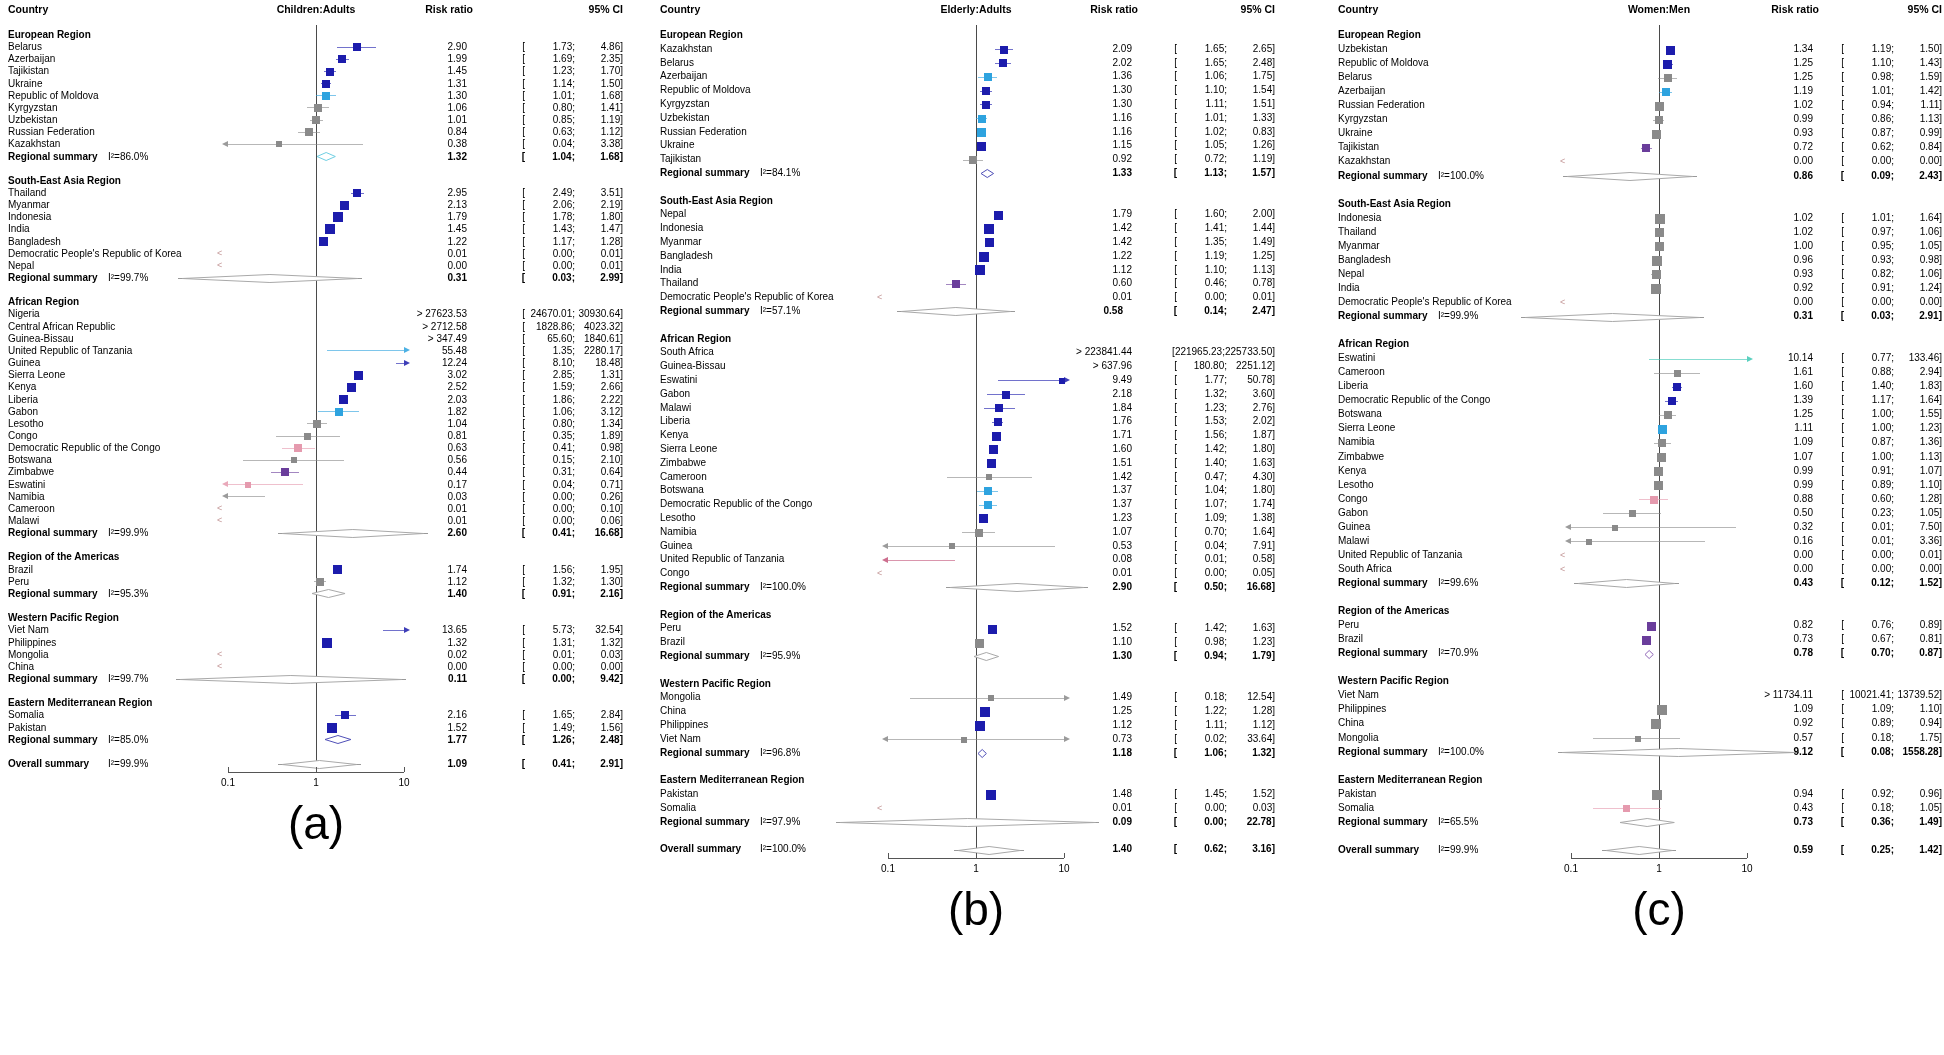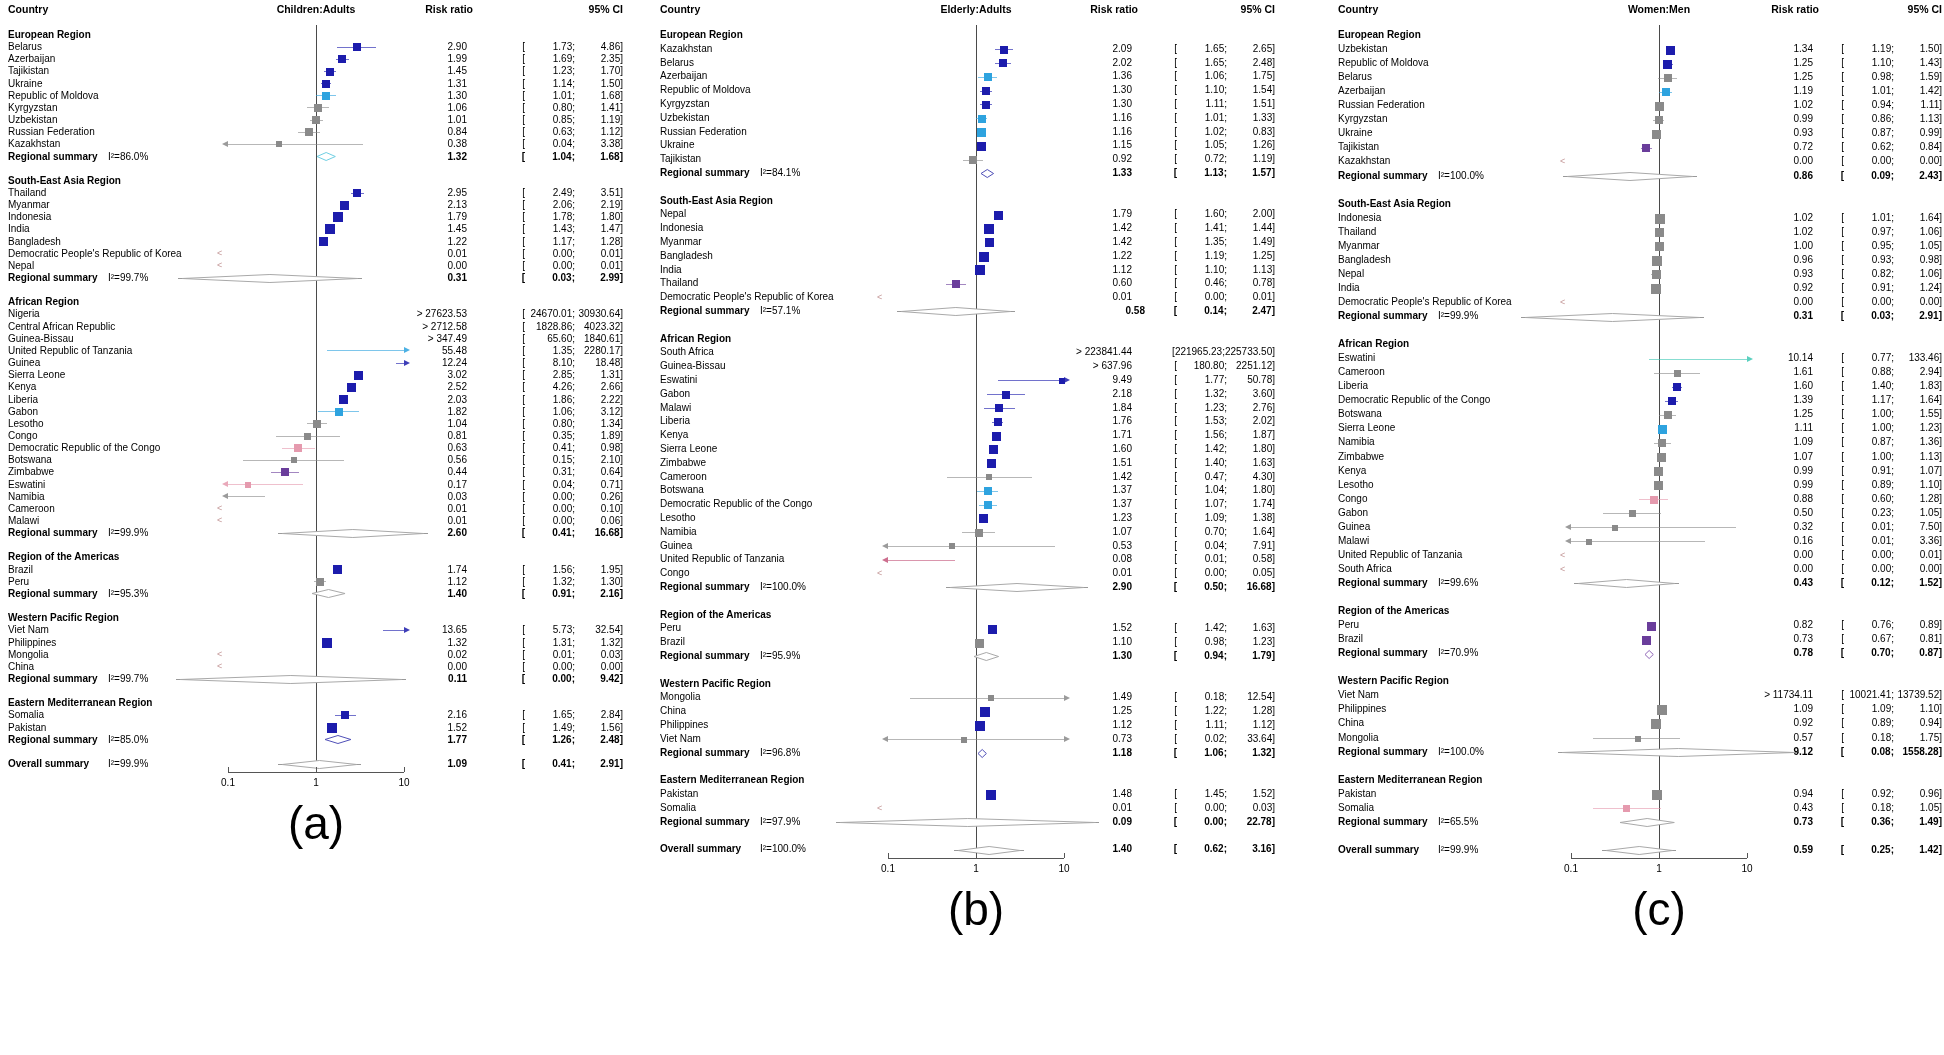--- a/index.html
+++ b/index.html
@@ -209,21 +209,21 @@
         <div class="wline" style="left: 356.026px; width: 4.5461px; top: 5.575px; background: rgb(28, 28, 172); opacity: 0.62;"></div>
         <div class="sq" style="left: 353.741px; top: 1.575px; width: 9px; height: 9px; background: rgb(28, 28, 172);"></div>
         <span class="rr" style="right: 181px;">3.02</span>
         <span class="ci" style="right: 25px;"><span>[</span><span class="cl">2.85;</span><span class="ch">1.31]</span></span>
       </div>
       <div class="row" style="top: 381.35px; height: 12.15px;">
         <span class="country" style="left: 8px;">Kenya</span>
         <div class="wline" style="left: 349.299px; width: 4.09057px; top: 5.575px; background: rgb(28, 28, 172); opacity: 0.62;"></div>
         <div class="sq" style="left: 346.823px; top: 1.575px; width: 9px; height: 9px; background: rgb(28, 28, 172);"></div>
         <span class="rr" style="right: 181px;">2.52</span>
-        <span class="ci" style="right: 25px;"><span>[</span><span class="cl">4.26;</span><span class="ch">2.66]</span></span>
+        <span class="ci" style="right: 25px;"><span>[</span><span class="cl">1.59;</span><span class="ch">2.66]</span></span>
       </div>
       <div class="row" style="top: 393.5px; height: 12.15px;">
         <span class="country" style="left: 8px;">Liberia</span>
         <div class="wline" style="left: 339.717px; width: 6.76192px; top: 5.575px; background: rgb(28, 28, 172); opacity: 0.62;"></div>
         <div class="sq" style="left: 338.56px; top: 1.575px; width: 9px; height: 9px; background: rgb(28, 28, 172);"></div>
         <span class="rr" style="right: 181px;">2.03</span>
         <span class="ci" style="right: 25px;"><span>[</span><span class="cl">1.86;</span><span class="ch">2.22]</span></span>
       </div>
       <div class="row" style="top: 405.65px; height: 12.15px;">
         <span class="country" style="left: 8px;">Gabon</span>
@@ -544,21 +544,21 @@
         <span class="rr" style="right: 164px;">0.01</span>
         <span class="ci" style="right: 21px;"><span>[</span><span class="cl">0.00;</span><span class="ch">0.01]</span></span>
       </div>
       <div class="row" style="top: 305px; height: 13.8px;">
         <span class="country bold" style="left: 12px;">Regional summary</span>
         <span class="i2" style="left: 112px;">I²=57.1%</span>
         <div class="wline" style="left: 248.859px; width: 117.698px; top: 6.4px; background: rgb(153, 153, 153);"></div>
         <svg class="diam" width="109.69806474716563" height="9" style="left: 252.859px; top: 2.4px;">
           <polygon points="0,4.5 54.849032373582816,0.5 109.69806474716563,4.5 54.849032373582816,8.5" fill="#fff" stroke="#A9A9A9"></polygon>
         </svg>
-        <span class="rr bold" style="right: 151px; text-align: center;">0.58</span>
+        <span class="rr bold" style="right: 173px; text-align: center;">0.58</span>
         <span class="ci bold" style="right: 21px;"><span>[</span><span class="cl">0.14;</span><span class="ch">2.47]</span></span>
       </div>
       <div class="row" style="top: 332.6px; height: 13.8px;">
         <span class="country bold" style="left: 12px;">African Region</span>
       </div>
       <div class="row" style="top: 346.4px; height: 13.8px;">
         <span class="country" style="left: 12px;">South Africa</span>
         <span class="rr" style="right: 164px;">&gt; 223841.44</span>
         <span class="ci" style="right: 21px;"><span>[</span><span class="cl">221965.23;</span><span class="ch">225733.50]</span></span>
       </div>

